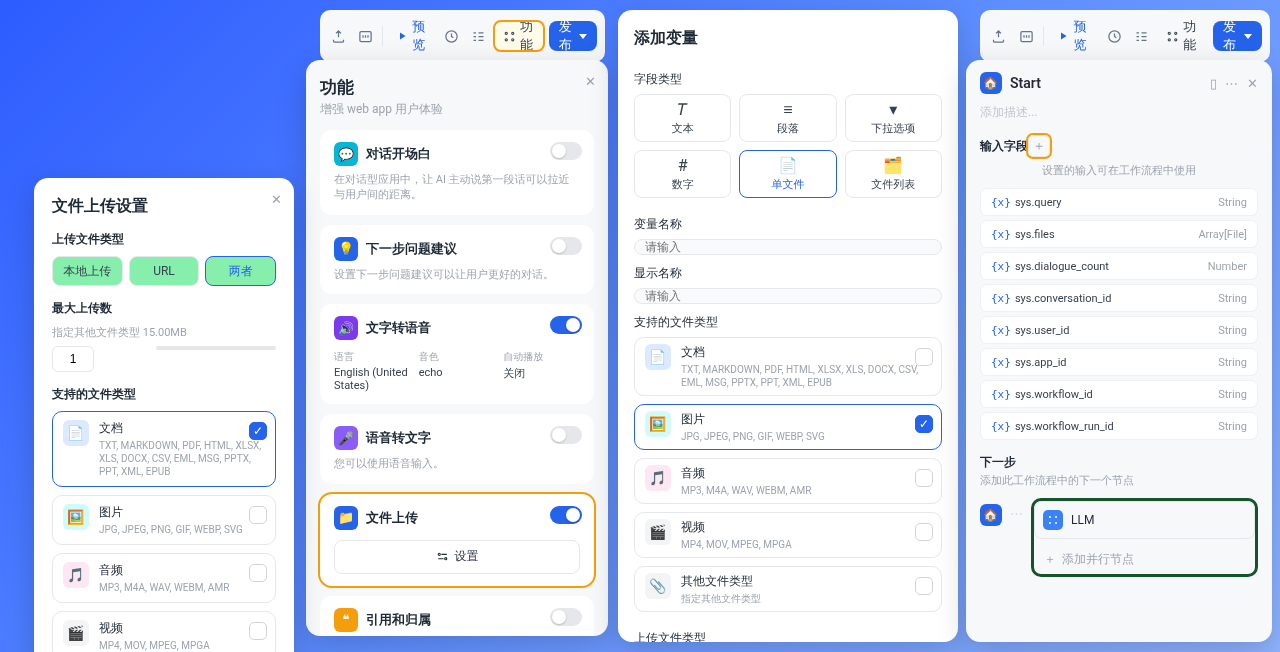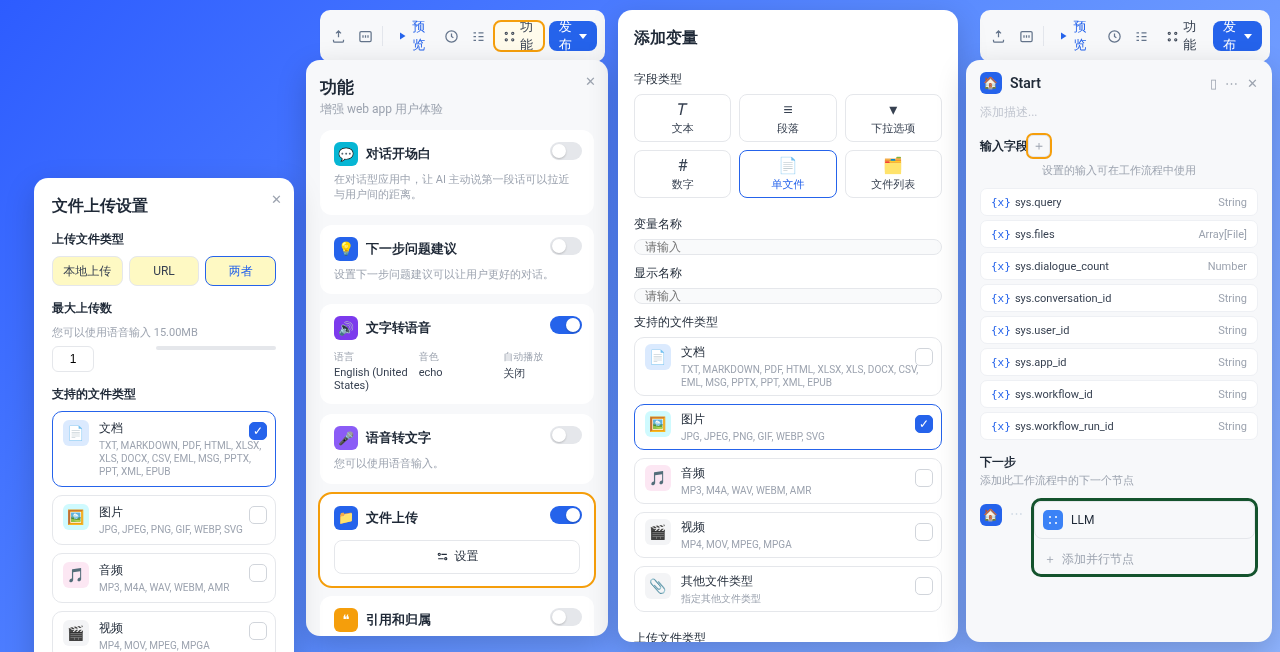--- a/index.html
+++ b/index.html
@@ -61,21 +61,21 @@
   .upload-modal .close { position:absolute; right:12px; top:14px; color:#9ca3af; cursor:pointer; }
 
   .section-label { font-size:12px; font-weight:600; margin-top:14px; margin-bottom:8px; }
   .seg3 {
     display:grid; grid-template-columns:1fr 1fr 1fr; gap:6px;
   }
   .seg-btn {
     border:1px solid #e5e7eb; border-radius:8px;
     height:30px; display:flex; align-items:center; justify-content:center;
     font-size:12px; cursor:pointer; color:#374151;
-    background:#fef9c3;
+    background:#86efac;
   }
   .seg-btn.active { border-color:#2563eb; color:#2563eb; }
 
   .hint { font-size:11px; color:#9ca3af; margin-top:4px;}
   .num-input {
     width:42px; height:26px; border:1px solid #e5e7eb; border-radius:6px;
     text-align:center; font-size:12px; margin-top:6px;
   }
   .slider-track {
     position:relative; height:4px; background:#e5e7eb; border-radius:2px;
@@ -406,21 +406,21 @@
   <div class="title">文件上传设置</div>
 
   <div class="section-label">上传文件类型</div>
   <div class="seg3">
     <div class="seg-btn">本地上传</div>
     <div class="seg-btn">URL</div>
     <div class="seg-btn active">两者</div>
   </div>
 
   <div class="section-label">最大上传数</div>
-  <div class="hint">您可以使用语音输入 15.00MB</div>
+  <div class="hint">指定其他文件类型 15.00MB</div>
   <div style="display:flex;align-items:center;gap:10px;">
     <input class="num-input" value="1" style="">
     <div class="slider-track" style="flex:1"></div>
   </div>
 
   <div class="section-label">支持的文件类型</div>
   <div class="ft-list">
     <div class="ft-item sel">
       <span class="ft-icon" style="background:#dbeafe;color:#2563eb">📄</span>
       <div>

